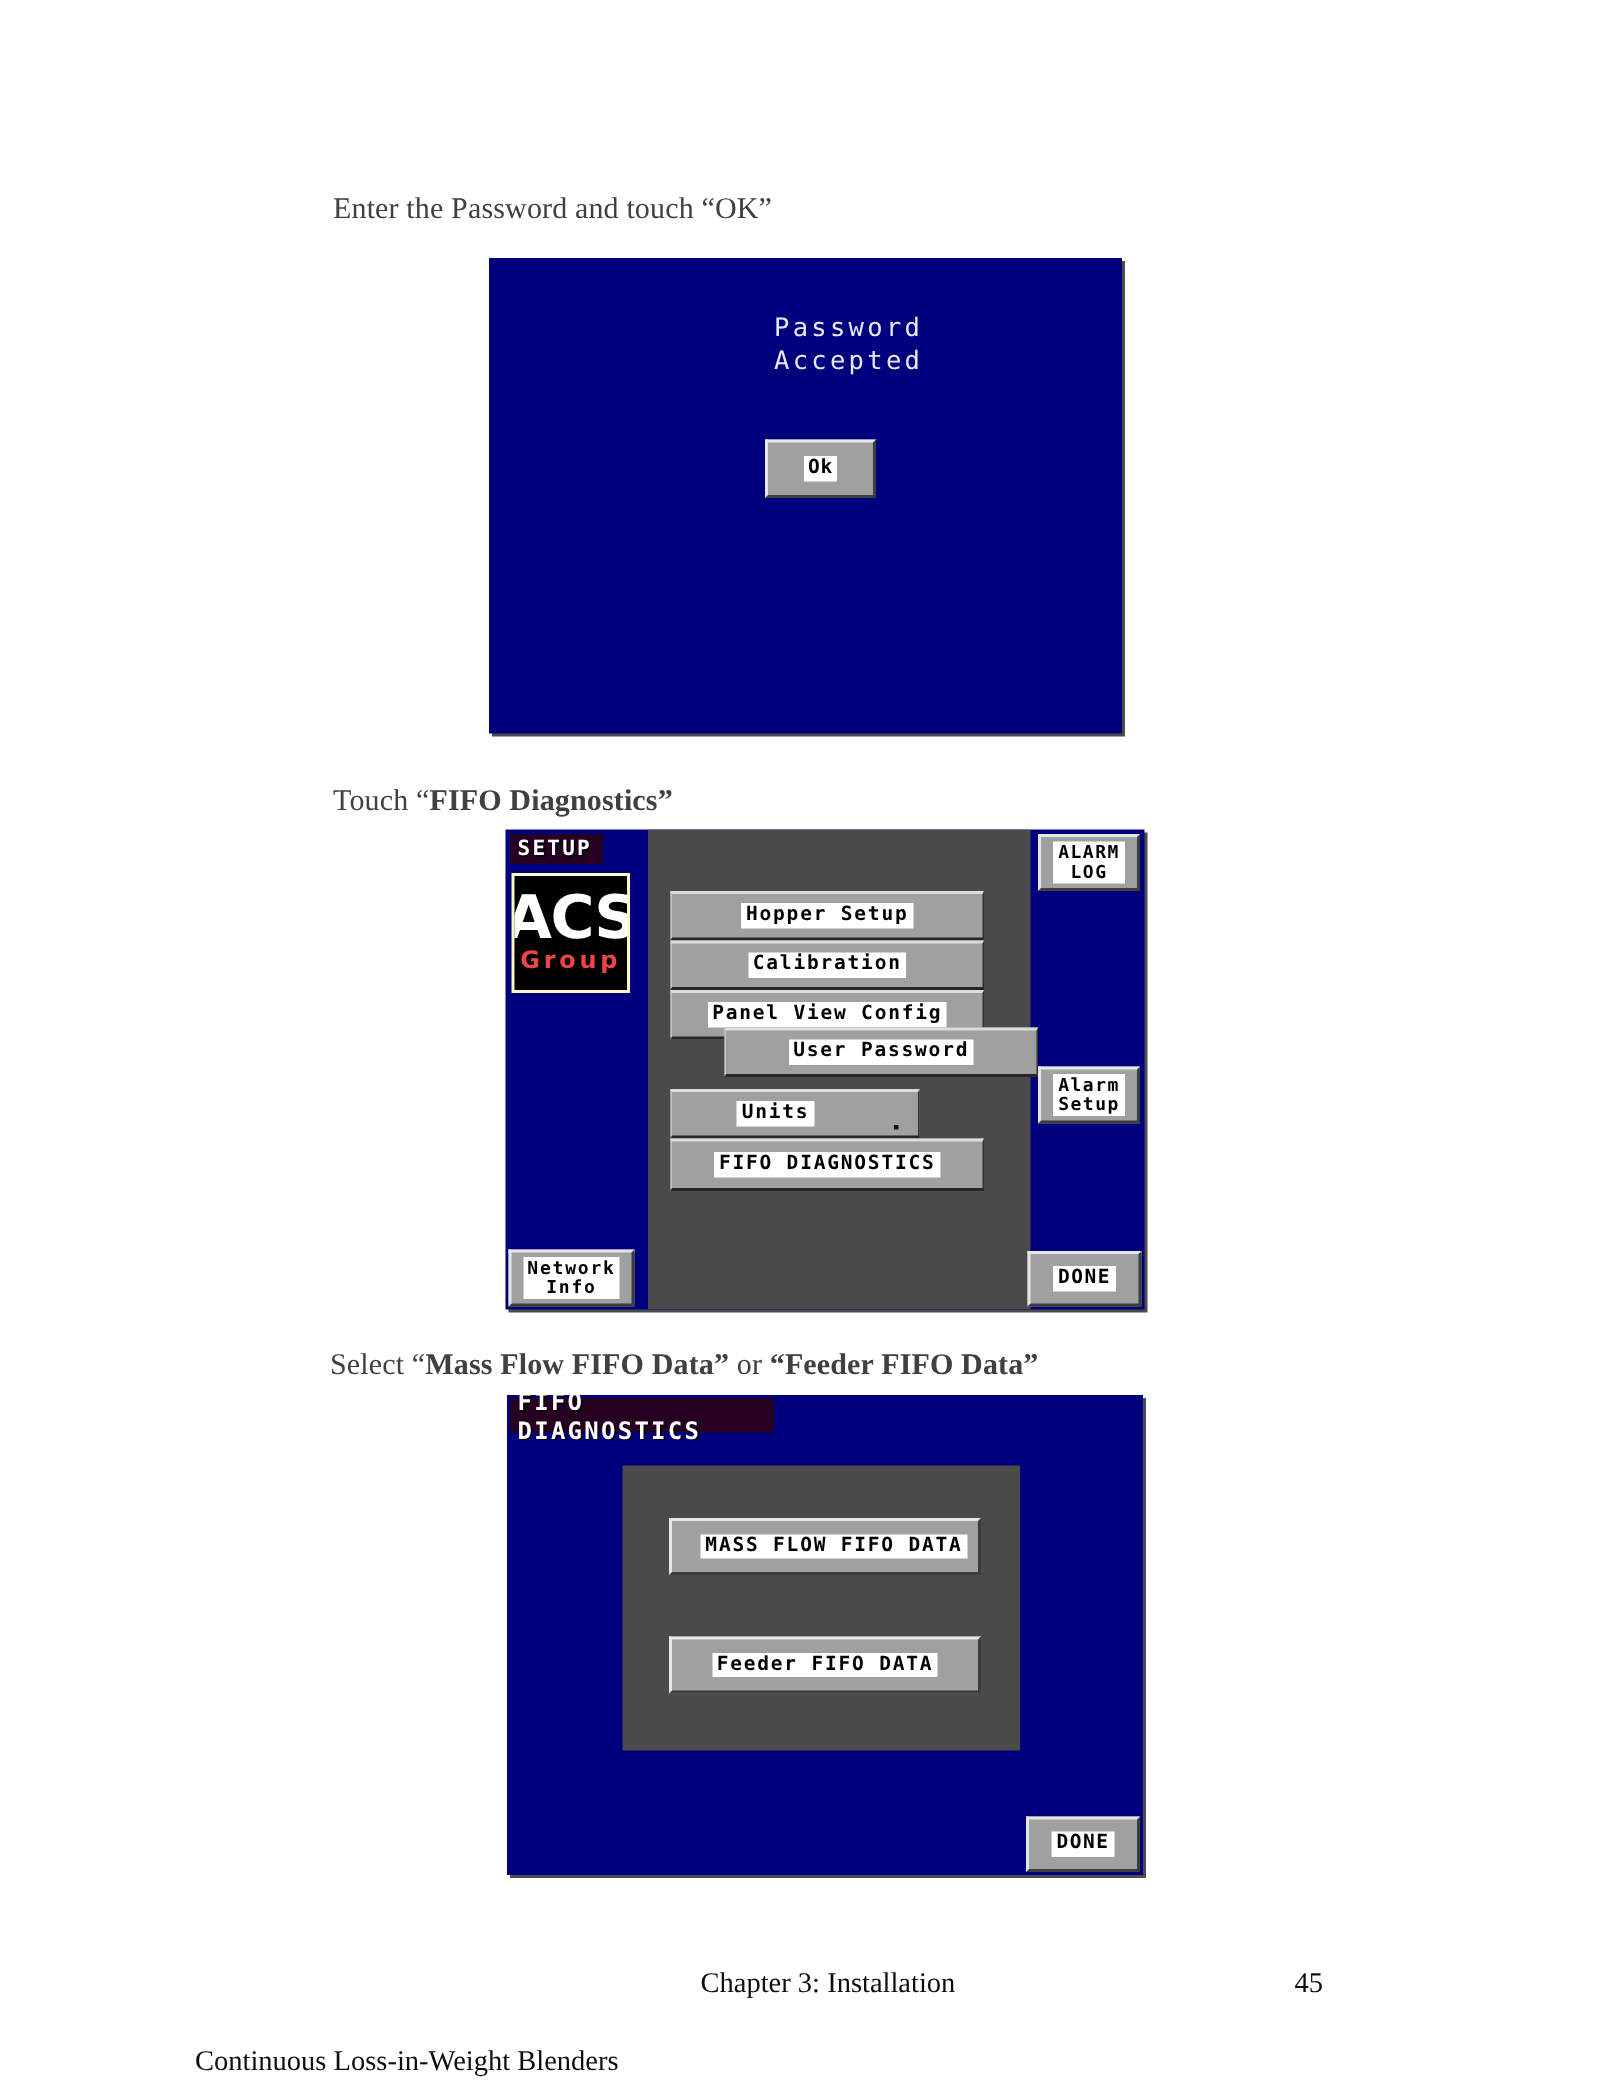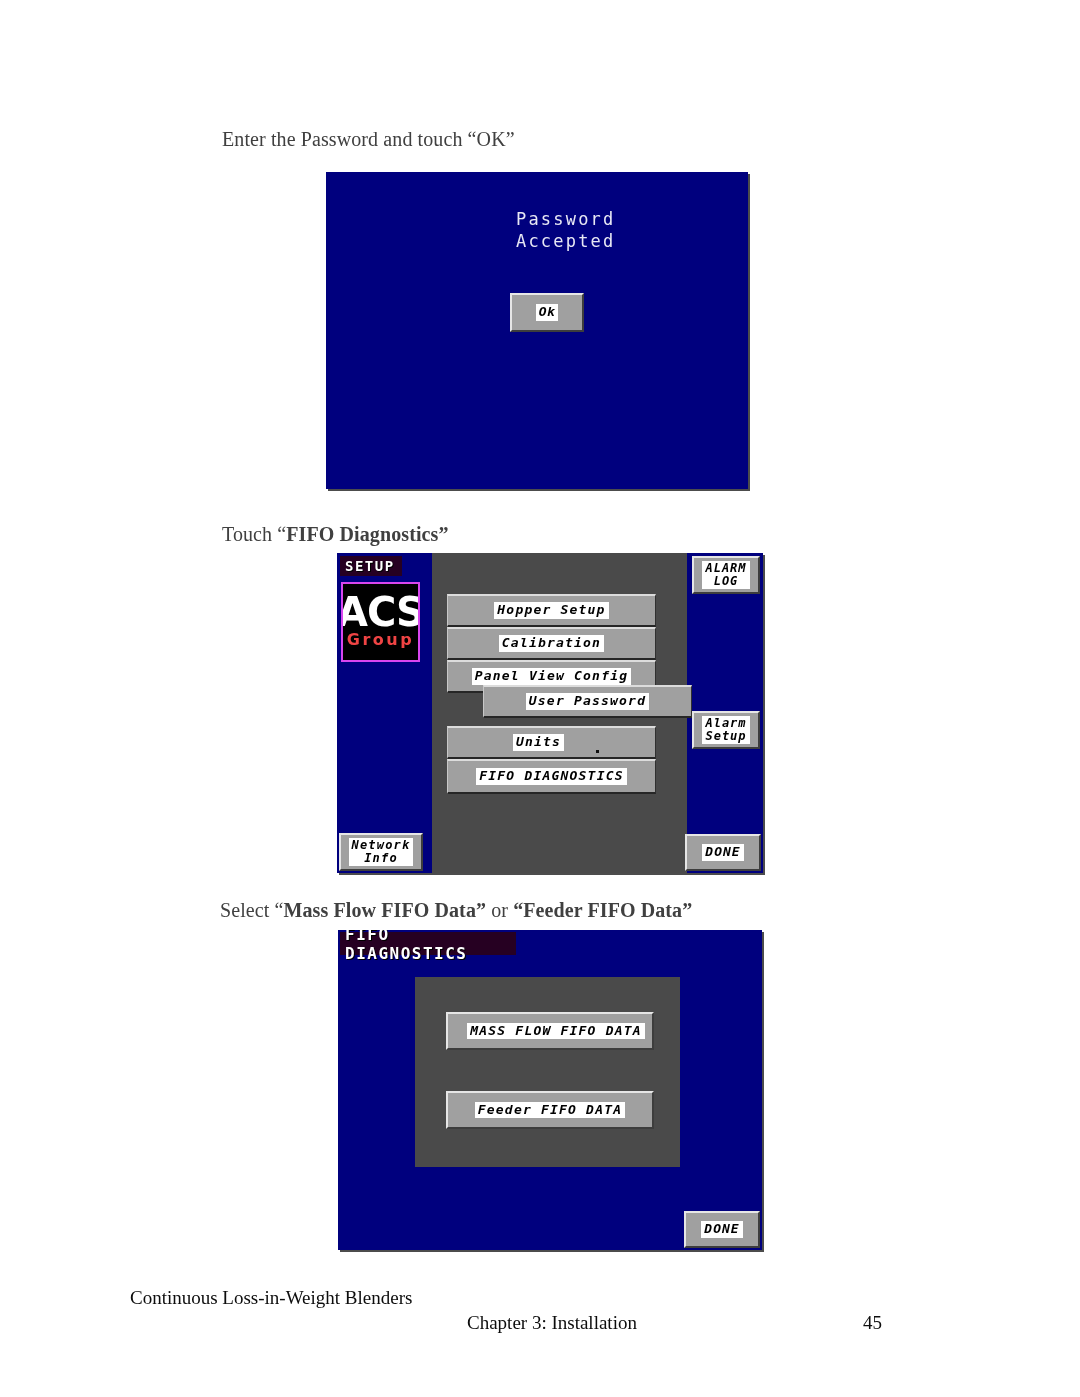--- a/index.html
+++ b/index.html
@@ -82,21 +82,20 @@
   .plate {
     background: #ffffff;
     color: #000000;
     font-family: "DejaVu Sans Mono", "Liberation Mono", monospace;
     font-weight: bold;
     line-height: 1.08;
     text-align: center;
     padding: 1px 3px;
     white-space: pre;
     box-sizing: border-box;
-    font-style: italic;
   }
 
   
   .graypanel {
     position: absolute;
     background: #4a4a4a;
     box-sizing: border-box;
   }
 
   
@@ -110,21 +109,21 @@
     box-sizing: border-box;
     display: flex;
     align-items: center;
     justify-content: center;
   }
 
   
   .acs-logo {
     position: absolute;
     background: #000000;
-    border: 2px solid #d946ef;
+    border: 2px solid #fef9c3;
     box-sizing: border-box;
     display: flex;
     flex-direction: column;
     align-items: center;
     justify-content: center;
     overflow: hidden;
   }
   .acs-top {
     color: #ffffff;
     font-family: "DejaVu Sans", sans-serif;
@@ -202,21 +201,21 @@
   </div>
 
   <div class="menubtn" style="left:110px; top:107px; width:209px; height:33px;">
     <span class="plate" style="font-size:13px; letter-spacing:1.2px;">Panel View Config</span>
   </div>
 
   <div class="menubtn" style="left:110px; top:132px; width:209px; height:33px;margin-left:36px;">
     <span class="plate" style="font-size:13px; letter-spacing:1.2px;">User Password</span>
   </div>
 
-  <div class="menubtn" style="left:110px; top:173px; width:209px; height:33px;">
+  <div class="menubtn" style="left:110px; top:173px; width:166px; height:33px;">
     <span class="plate" style="font-size:13px; letter-spacing:1.2px; margin-right:26px;">Units</span>
     <span class="dot" style="left:148px; top:22px;"></span>
   </div>
 
   <div class="menubtn" style="left:110px; top:206px; width:209px; height:35px;">
     <span class="plate" style="font-size:13px; letter-spacing:1.2px;">FIFO DIAGNOSTICS</span>
   </div>
 
   <div class="btn3d" style="left:2px; top:280px; width:84px; height:38px;">
     <span class="plate" style="font-size:12px; letter-spacing:1.2px;">Network
@@ -254,15 +253,15 @@
 
   <div class="btn3d" style="left:108px; top:161px; width:208px; height:38px;">
     <span class="plate" style="font-size:13px; letter-spacing:1.2px;">Feeder FIFO DATA</span>
   </div>
 
   <div class="btn3d" style="left:346px; top:281px; width:76px; height:37px;">
     <span class="plate" style="font-size:13px; letter-spacing:1px;">DONE</span>
   </div>
 </div>
 
-<div class="footer-item" style="left:130px; top:1287px;text-align:center;">Continuous Loss-in-Weight Blenders</div>
+<div class="footer-item" style="left:130px; top:1364px;text-align:center;">Continuous Loss-in-Weight Blenders</div>
 <div class="footer-item" style="left:467px; top:1312px;">Chapter 3: Installation</div>
 <div class="footer-item" style="left:863px; top:1312px;">45</div>
 
 </body></html>

